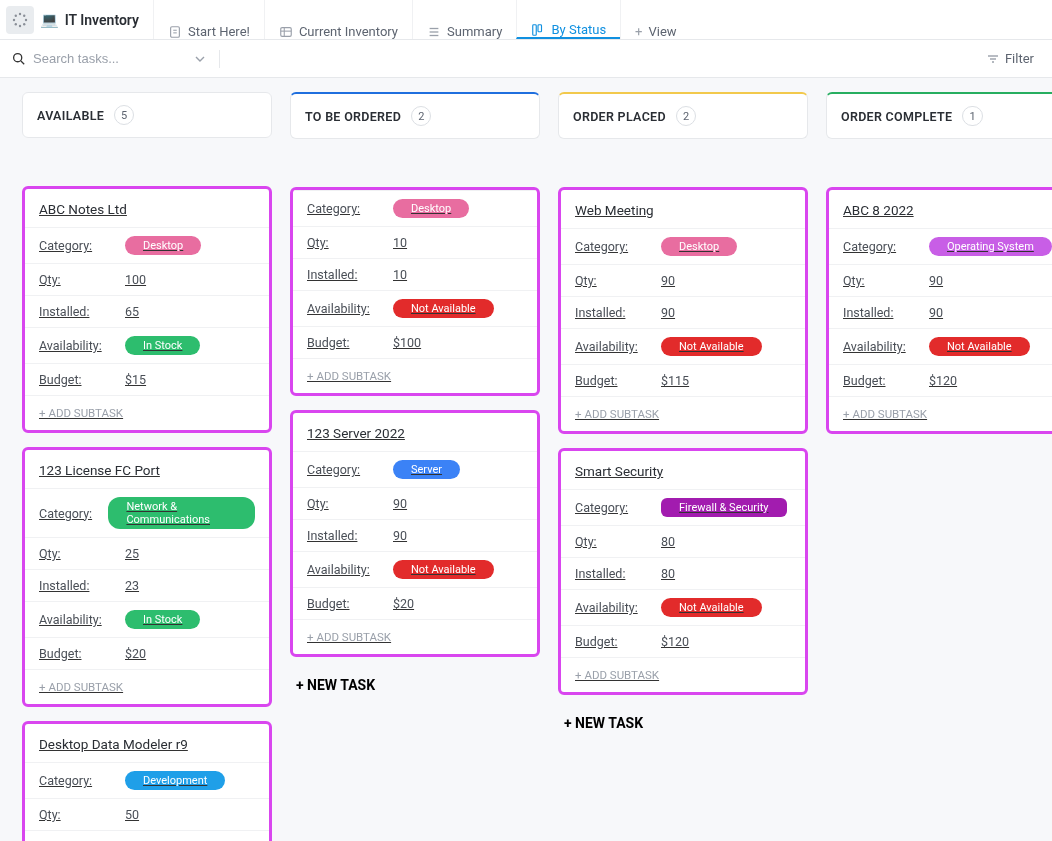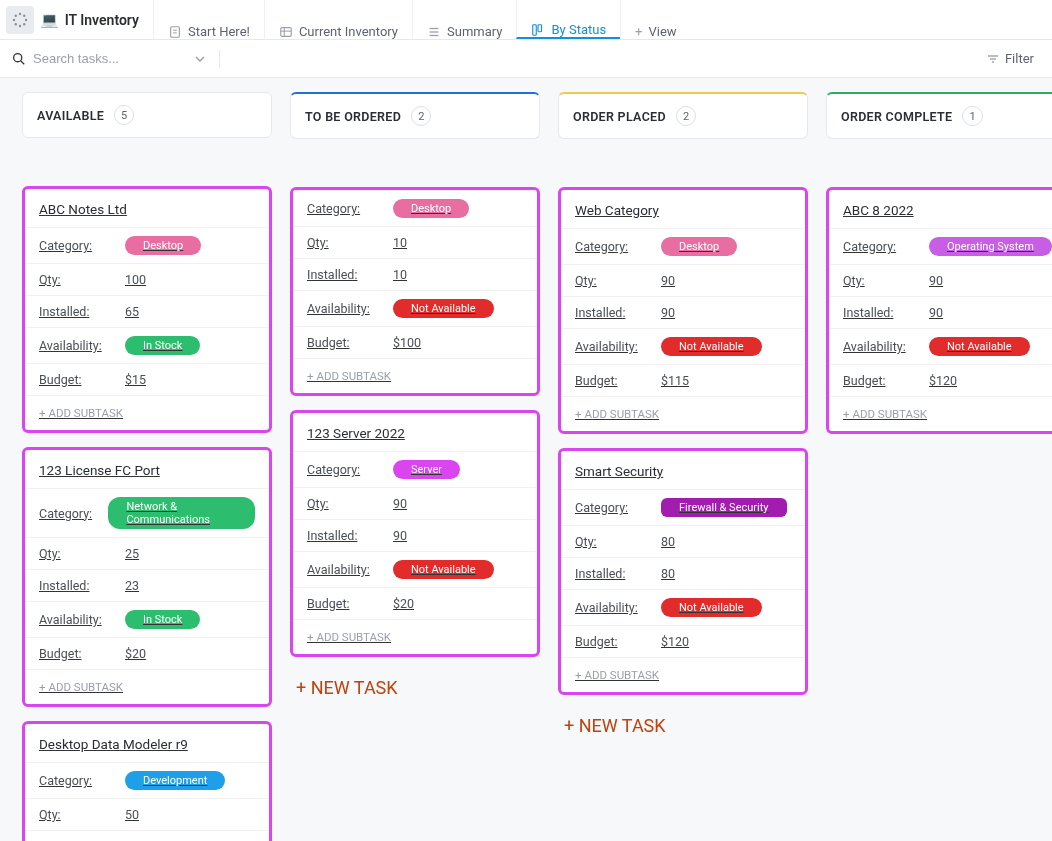--- a/index.html
+++ b/index.html
@@ -105,35 +105,35 @@
   .badge {
     display: inline-block;
     padding: 3px 18px;
     border-radius: 12px;
     font-size: 11px;
     color: #fff;
   }
   .badge.desktop { background: #e86da0; }
   .badge.netcom { background: #2dbd6e; }
   .badge.dev { background: #1f9fe8; }
-  .badge.server { background: #d946ef; }
+  .badge.server { background: #3b82f6; }
   .badge.firewall { background: #a21caf; border-radius: 6px; }
   .badge.os { background: #c85ee6; }
   .badge.instock { background: #2dbd6e; }
   .badge.notavail { background: #e22b2b; }
 
   .add-sub {
     padding: 10px 14px;
     font-size: 11.5px; color: #9aa0aa;
     border-top: 1px solid #f0f1f3;
     cursor: pointer;
   }
   .new-task {
-    font-size: 18px; color: #c2410c;
-    padding: 6px 6px; cursor: pointer;
+    font-size: 14px; color: #000000;
+    padding: 6px 6px; cursor: pointer; font-weight: bold;
   }
   svg { display:block; }
 </style>
 </head>
 <body>
 
 <div class="topbar">
   <div class="app-icon-btn">
     <svg width="16" height="16" viewBox="0 0 16 16">
       <circle cx="8" cy="2" r="1.2" fill="#8a8f98"></circle>
@@ -348,21 +348,21 @@
       <div class="add-sub">+ ADD SUBTASK</div>
       </div>
       <div class="new-task">+ NEW TASK</div>
     </div>
     <div class="column">
       <div class="col-head top-yellow">
         <span class="col-title">ORDER PLACED</span>
     <span class="count-pill">2</span>
       </div>
       <div class="card">
-      <div class="card-title">Web Category</div>
+      <div class="card-title">Web Meeting</div>
       <div class="row">
         <span class="label">Category:</span>
         <span class="badge desktop">Desktop</span>
       </div>
       <div class="row">
         <span class="label">Qty:</span>
         <span class="val">90</span>
       </div>
       <div class="row">
         <span class="label">Installed:</span>

